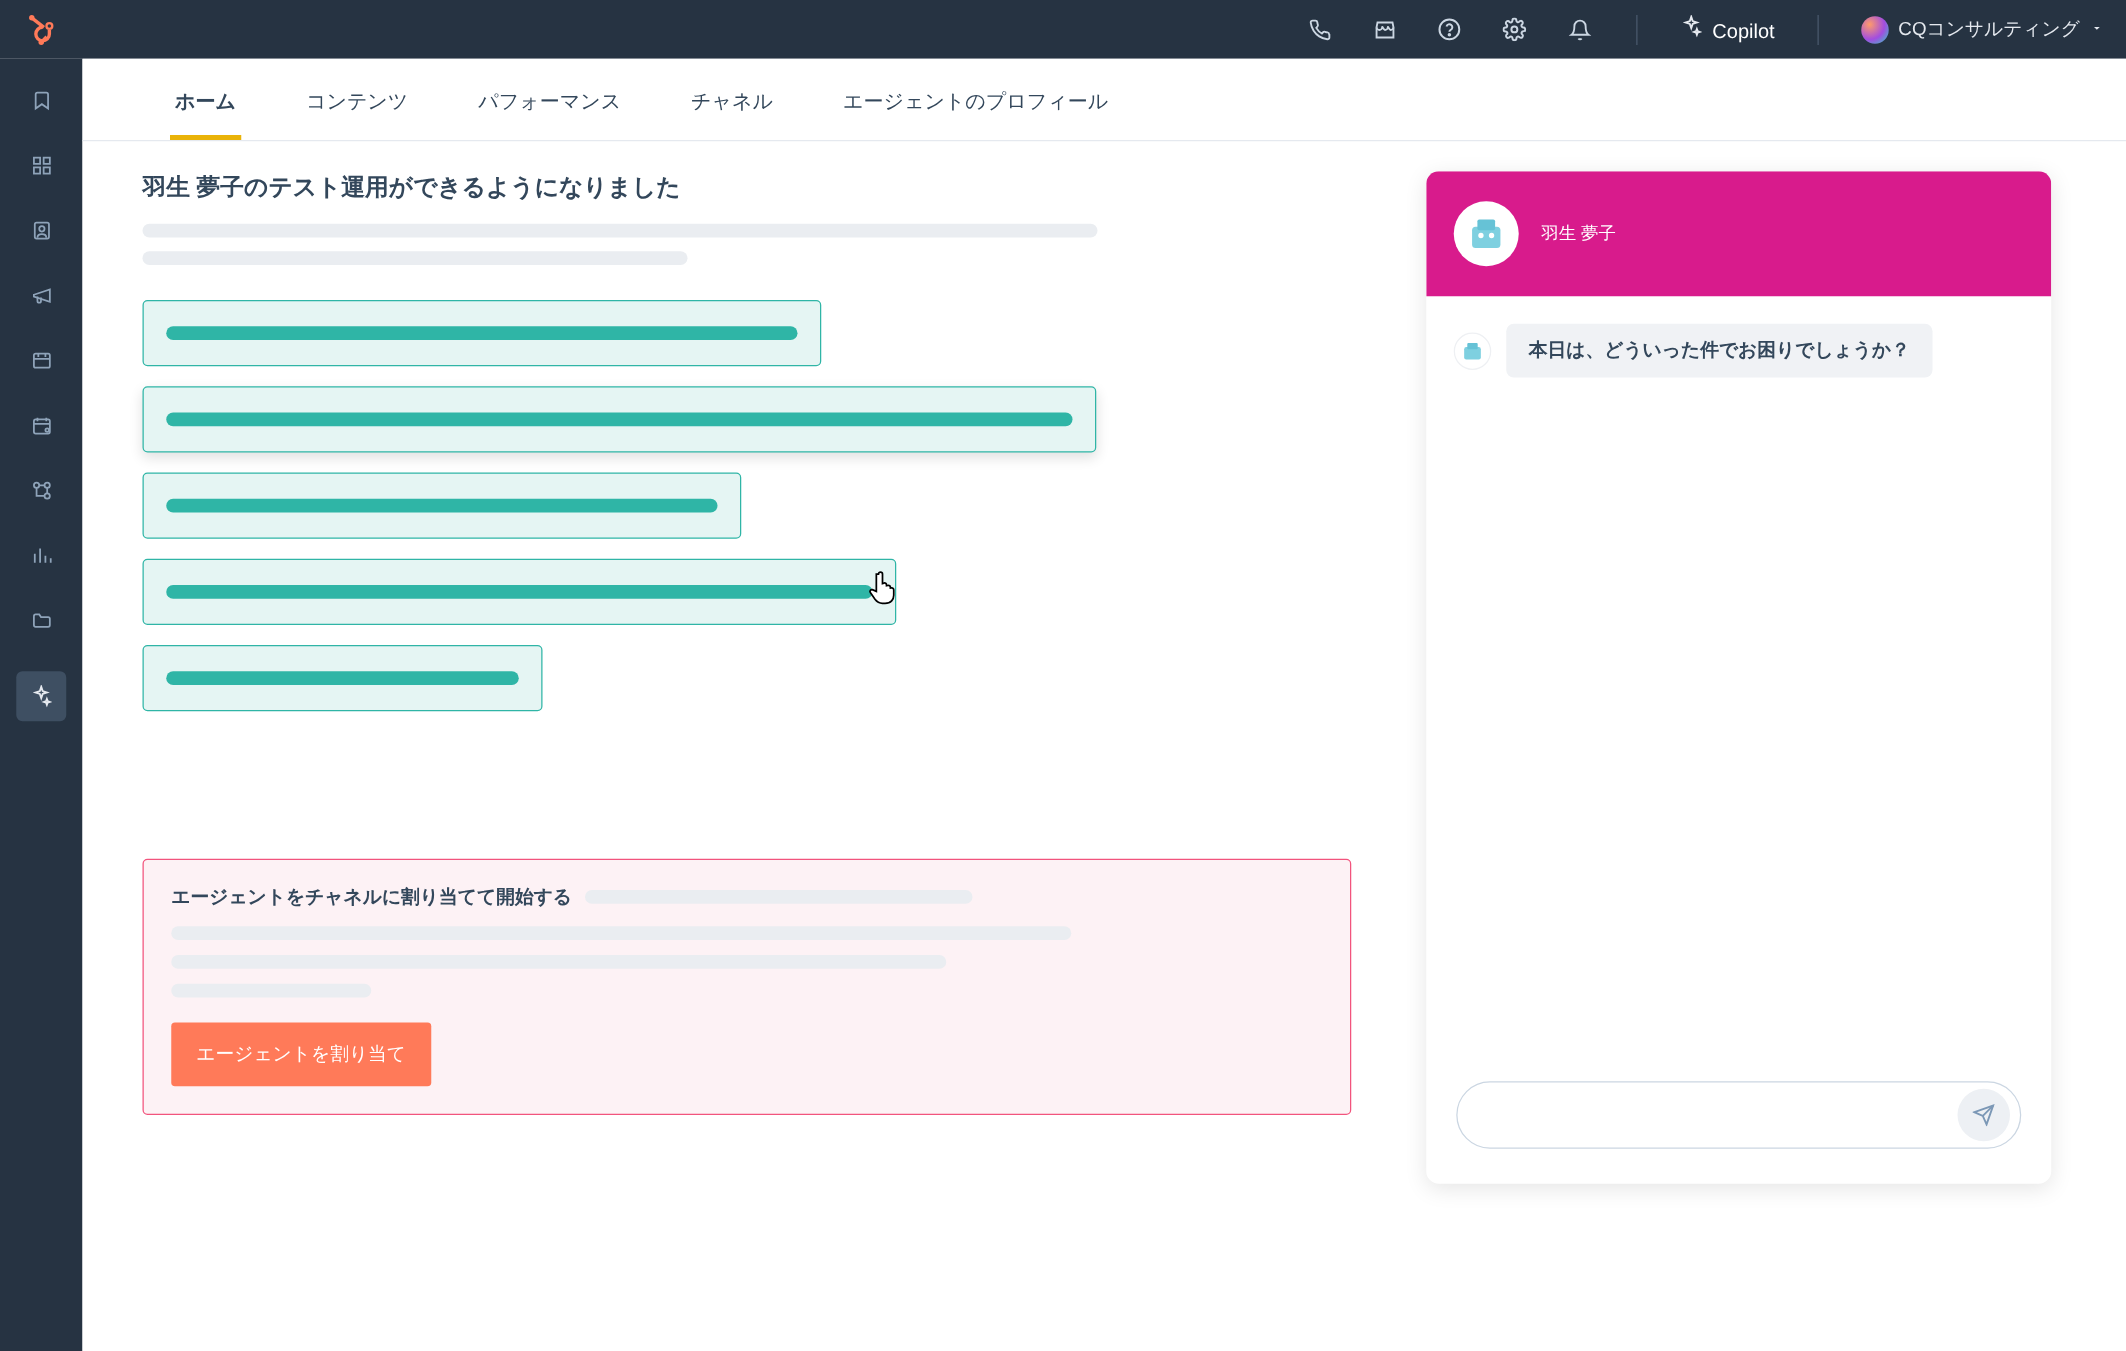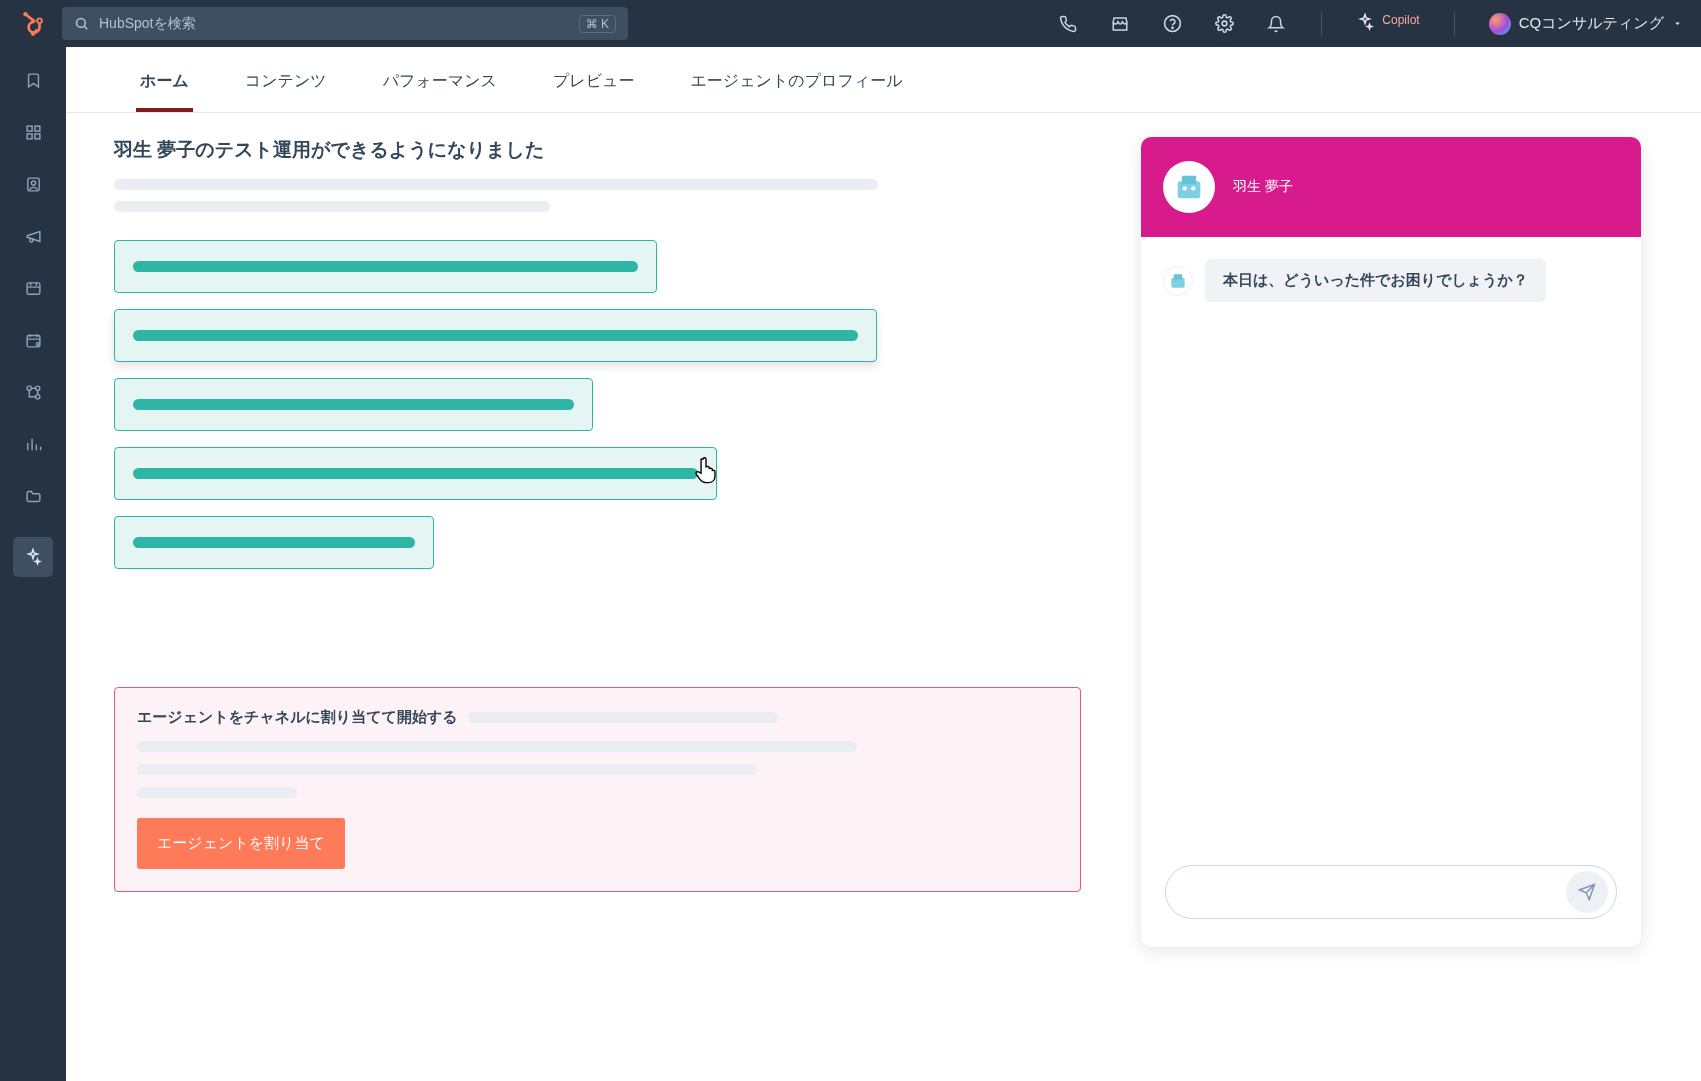--- a/index.html
+++ b/index.html
@@ -49,22 +49,22 @@
   background:#3e4f62;
 }
 .top-spacer { flex:1; }
 .top-icons {
   display:flex; align-items:center; gap:30px;
   color:#cbd6e2;
 }
 .top-icons .ic { display:flex; align-items:center; justify-content:center; width:22px; height:22px; cursor:pointer; }
 .divider-v { width:1px; height:24px; background:#4a5a6d; margin:0 4px; }
 .copilot {
-  display:flex; align-items:flex-start; gap:8px;
-  color:#fca5a5; font-size:12px; cursor:pointer;
+  display:flex; align-items:flex-end; gap:8px;
+  color:#ffffff; font-size:16px; cursor:pointer;
 }
 .acct {
   display:flex; align-items:center; gap:8px;
   color:#e5e9ef; font-size:15px; cursor:pointer;
 }
 .avatar-blob {
   width:22px; height:22px; border-radius:50%;
   background: radial-gradient(circle at 30% 30%, #ff9b6a, #a24de0 55%, #2bd3c0);
 }
 
@@ -130,21 +130,21 @@
   padding:24px 48px 0 70px;
   border-bottom:1px solid #e5e9ef;
   font-size:16px;
 }
 .tab {
   padding:0 4px 16px 4px;
   color:#33475b;
   cursor:pointer;
 }
 .tab.active {
-  border-bottom:4px solid #7f1d1d;
+  border-bottom:4px solid #eab308;
   font-weight:600;
 }
 
 
 .content {
   display:flex;
   padding:24px 60px 30px 48px;
   gap:60px;
 }
 .col-left { flex:1; min-width:0; }
@@ -285,30 +285,20 @@
         <circle cx="18" cy="9" r="3"></circle>
         <path d="M18 12v3a5 5 0 1 1-5-5h0" stroke="#ff7a59" stroke-width="2.5" fill="none"></path>
         <circle cx="18" cy="9" r="1.3" fill="#263342"></circle>
         <line x1="5" y1="3" x2="14" y2="10" stroke="#ff7a59" stroke-width="2.5"></line>
         <circle cx="5" cy="3" r="2" fill="#ff7a59"></circle>
         <line x1="13" y1="20" x2="16" y2="17" stroke="#ff7a59" stroke-width="2.5"></line>
         <circle cx="12" cy="21" r="2" fill="#ff7a59"></circle>
       </svg>
   </div>
 
-  <div class="search-box">
-    <span class="icon-search">
-      <svg width="15" height="15" viewBox="0 0 24 24" fill="none" stroke="#b0c1d4" stroke-width="2.5">
-          <circle cx="11" cy="11" r="7"></circle>
-          <line x1="21" y1="21" x2="16.5" y2="16.5"></line>
-        </svg>
-    </span>
-    <span class="txt">HubSpotを検索</span>
-    <span class="kbd">⌘ K</span>
-  </div>
 
   <div class="top-spacer"></div>
 
   <div class="top-icons">
     <span class="ic">
         <svg width="18" height="18" viewBox="0 0 24 24" fill="none" stroke="#cbd6e2" stroke-width="2">
           <path d="M22 16.9v3a2 2 0 0 1-2.2 2 19.8 19.8 0 0 1-8.6-3.1 19.5 19.5 0 0 1-6-6A19.8 19.8 0 0 1 2.1 4.2 2 2 0 0 1 4.1 2h3a2 2 0 0 1 2 1.7c.1.9.3 1.8.6 2.6a2 2 0 0 1-.5 2.1L8 9.7a16 16 0 0 0 6 6l1.3-1.3a2 2 0 0 1 2.1-.5c.8.3 1.7.5 2.6.6a2 2 0 0 1 1.7 2z"></path>
         </svg>
       </span>
     <span class="ic">
@@ -422,21 +412,21 @@
     </span>
 </div>
 
 <div class="main">
 
 
   <div class="tabs">
     <div class="tab active">ホーム</div>
     <div class="tab">コンテンツ</div>
     <div crossorigin="" class="tab">パフォーマンス</div>
-    <div class="tab">プレビュー</div>
+    <div class="tab">チャネル</div>
     <div class="tab">エージェントのプロフィール</div>
   </div>
 
   <div class="content">
 
     <div class="col-left">
       <h2 class="heading">羽生 夢子のテスト運用ができるようになりました</h2>
 
       <div class="skeleton-lines">
         <div class="skel w1"></div>

